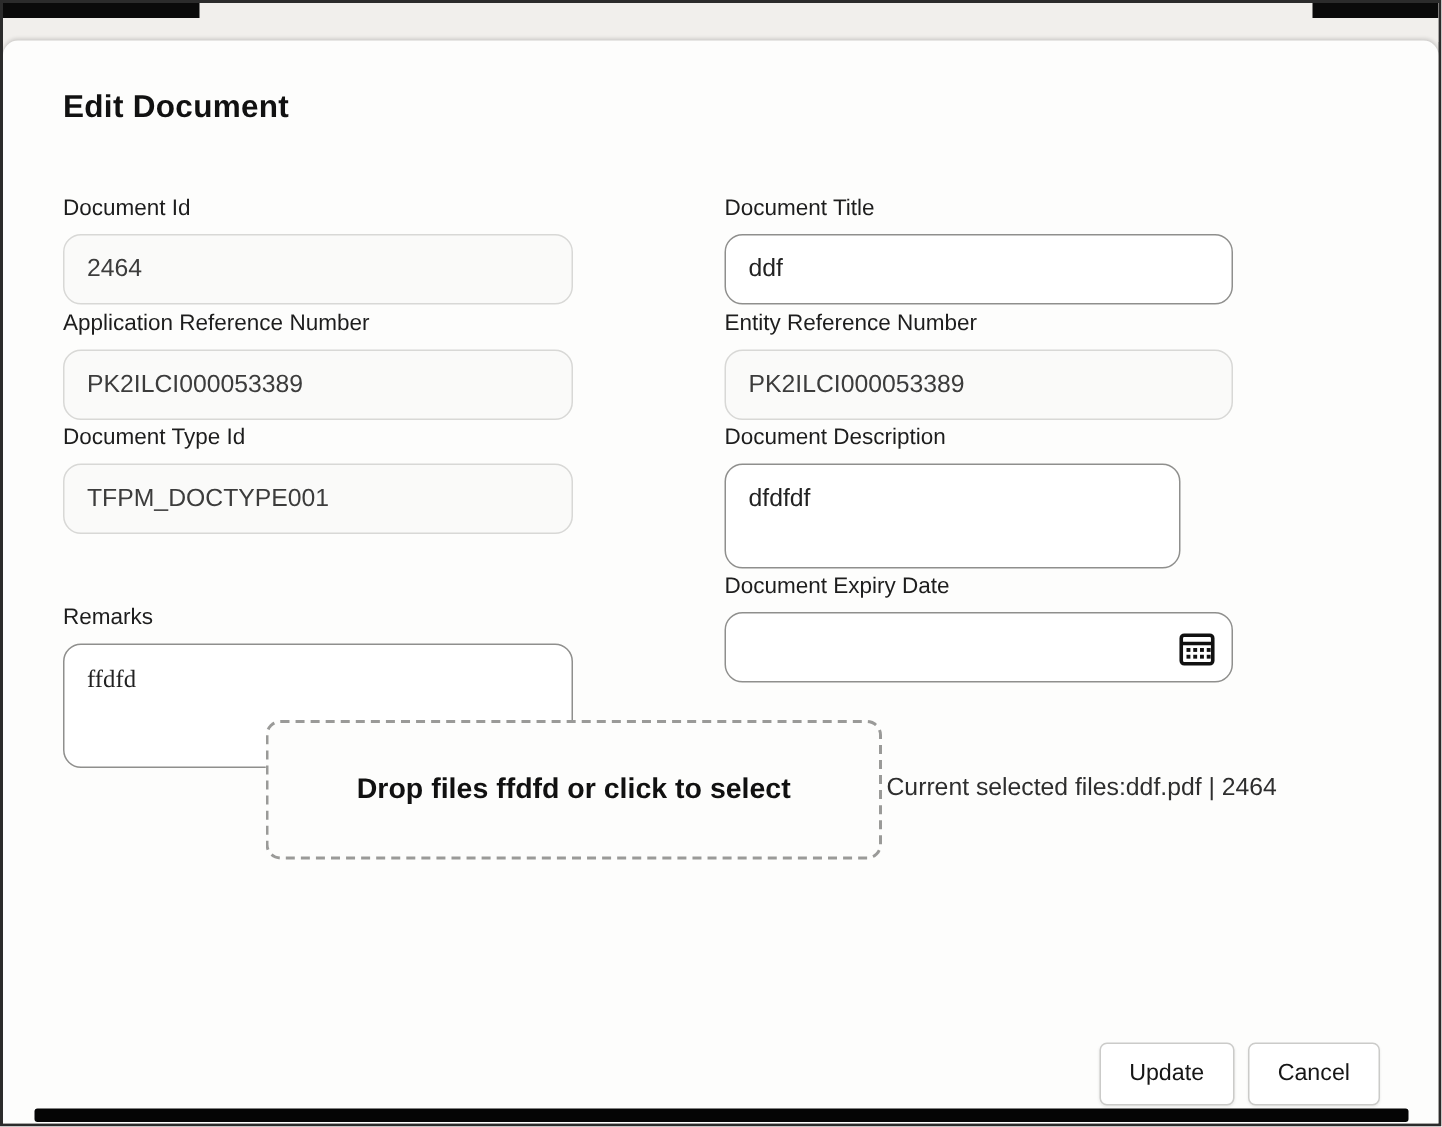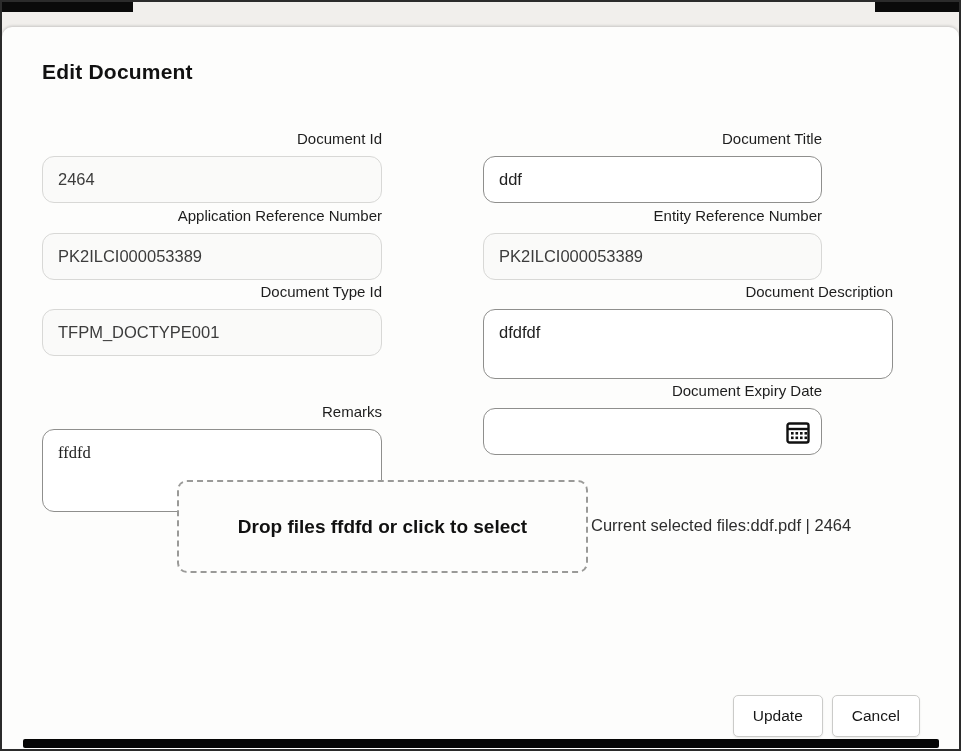--- a/index.html
+++ b/index.html
@@ -39,21 +39,20 @@
   .modal-title {
     position: absolute; left: 40px; top: 33px;
     font-size: 21px; font-weight: 700; color: #111;
     letter-spacing: 0.2px;
   }
 
   .field { position: absolute; }
   .field .flabel {
     display: block; font-size: 15px; color: #1d1d1d; margin-bottom: 9px;
     font-weight: 400;
-    text-align: right;
   }
   .tbox {
     display: block; width: 100%; height: 47px;
     border-radius: 12px; padding: 4px 15px;
     font-family: "Liberation Sans", sans-serif;
     font-size: 16.5px; color: #333;
     outline: none;
   }
   .tbox.readonly {
     background: #fafaf9; border: 1px solid #d8d8d6; color: #3c3c3c;
@@ -136,21 +135,21 @@
     <div class="field" style="left:481px; top:180px; width:339px;">
       <span class="flabel">Entity Reference Number</span>
       <input class="tbox readonly" type="text" readonly="" value="PK2ILCI000053389" style="">
     </div>
 
     <div class="field" style="left:40px; top:256px; width:340px;">
       <span class="flabel">Document Type Id</span>
       <input class="tbox readonly" type="text" readonly="" value="TFPM_DOCTYPE001" style="">
     </div>
 
-    <div class="field" style="left:481px; top:256px; width:410px;">
+    <div class="field" style="left:481px; top:256px; width:304px;">
       <span class="flabel">Document Description</span>
       <textarea class="tbox editable" style="height: 70px;">dfdfdf</textarea>
     </div>
 
     <div class="field" style="left:40px; top:376px; width:340px;">
       <span class="flabel">Remarks</span>
       <textarea class="tbox editable" style="height: 83px; font-family: Liberation Serif, serif;">ffdfd</textarea>
     </div>
 
     <div class="field" style="left:481px; top:355px; width:339px;">

